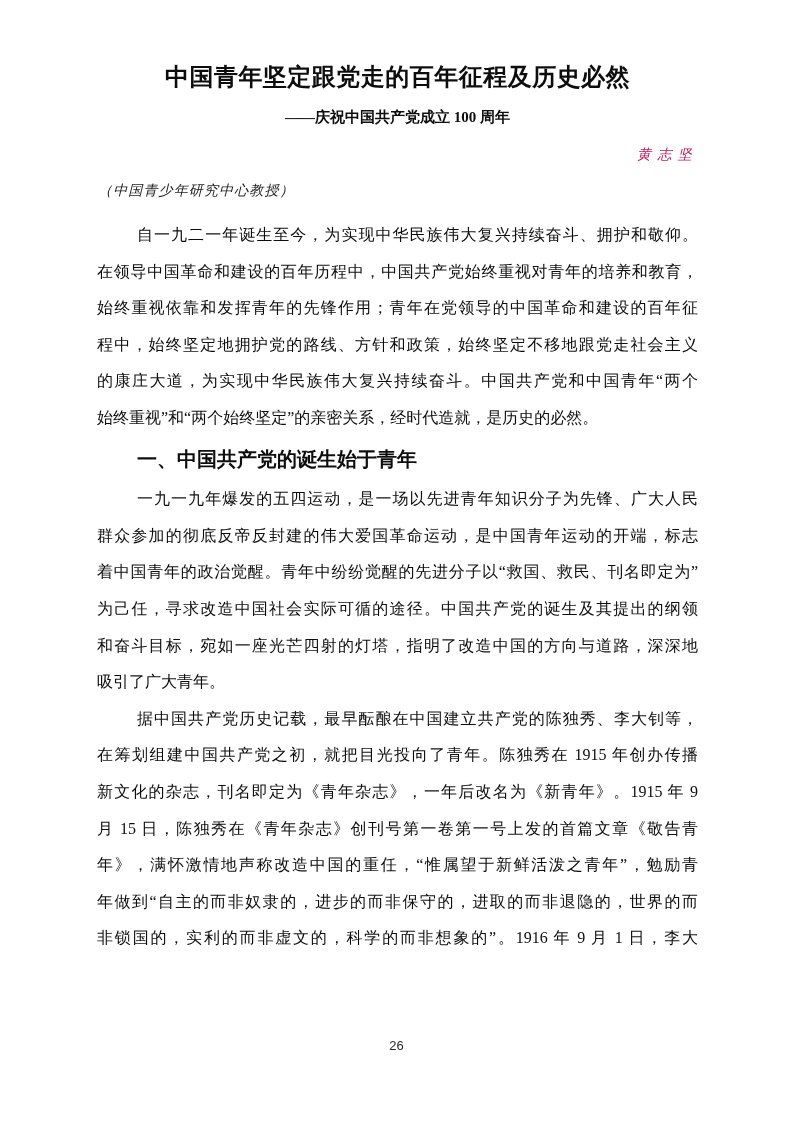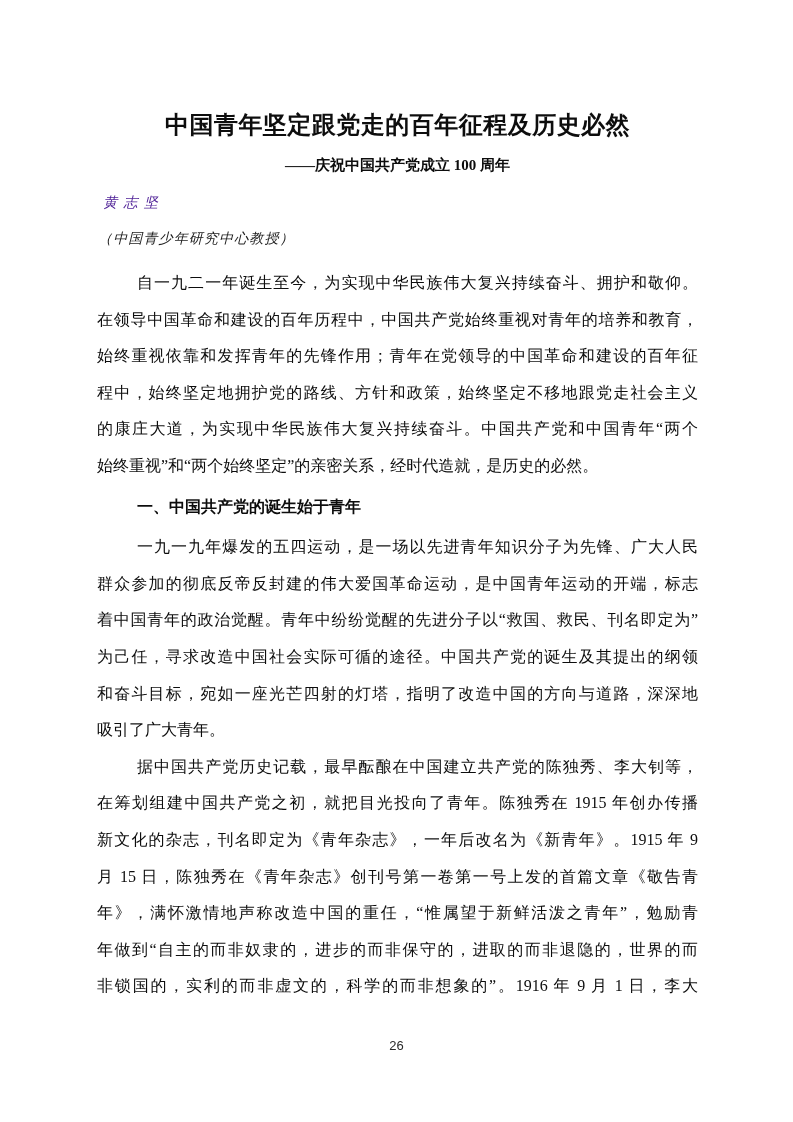--- a/index.html
+++ b/index.html
@@ -6,46 +6,46 @@
   html, body {
     width: 793px; height: 1122px;
     background: #ffffff;
     font-family: "Liberation Serif", serif;
     color: #0d0d0d;
     overflow: hidden;
   }
   .page {
     position: relative;
     width: 793px; height: 1122px;
-    padding: 108px 95px 0 97px;
+    padding: 60px 95px 0 97px;
     background: #ffffff;
   }
   .doc-title {
     text-align: center;
     font-size: 24px;
     font-weight: bold;
     line-height: 34px;
     letter-spacing: 0.02em;
   }
   .doc-subtitle {
     text-align: center;
     font-size: 15px;
     font-weight: bold;
     line-height: 22px;
     margin-top: 12px;
   }
   .doc-author {
-    text-align: left;
+    text-align: right;
     font-size: 14px;
     font-style: italic;
     letter-spacing: 0.45em;
     text-indent: 0.45em;
     line-height: 22px;
     margin-top: 16px;
-    color: #4c1d95;
+    color: #be185d;
   }
   .doc-affiliation {
     text-align: left;
     font-size: 14px;
     font-style: italic;
     letter-spacing: 0.08em;
     text-indent: 0.08em;
     line-height: 22px;
     margin-top: 14px;
     color: #1c1c1c;
@@ -58,21 +58,21 @@
     line-height: 36.6px;
     height: 36.6px;
     text-align: justify;
     text-align-last: justify;
     white-space: nowrap;
   }
   .line.first-line { padding-left: 40px; }
   .line.last-line { text-align-last: left; }
   .heading {
     font-weight: bold;
-    font-size: 16px;
+    font-size: 20px;
     line-height: 36.6px;
     height: 36.6px;
     padding-left: 40px;
     margin-top: 4px;
     margin-bottom: 4px;
   }
   .page-number {
     position: absolute;
     top: 1038px;
     left: 0; right: 0;

